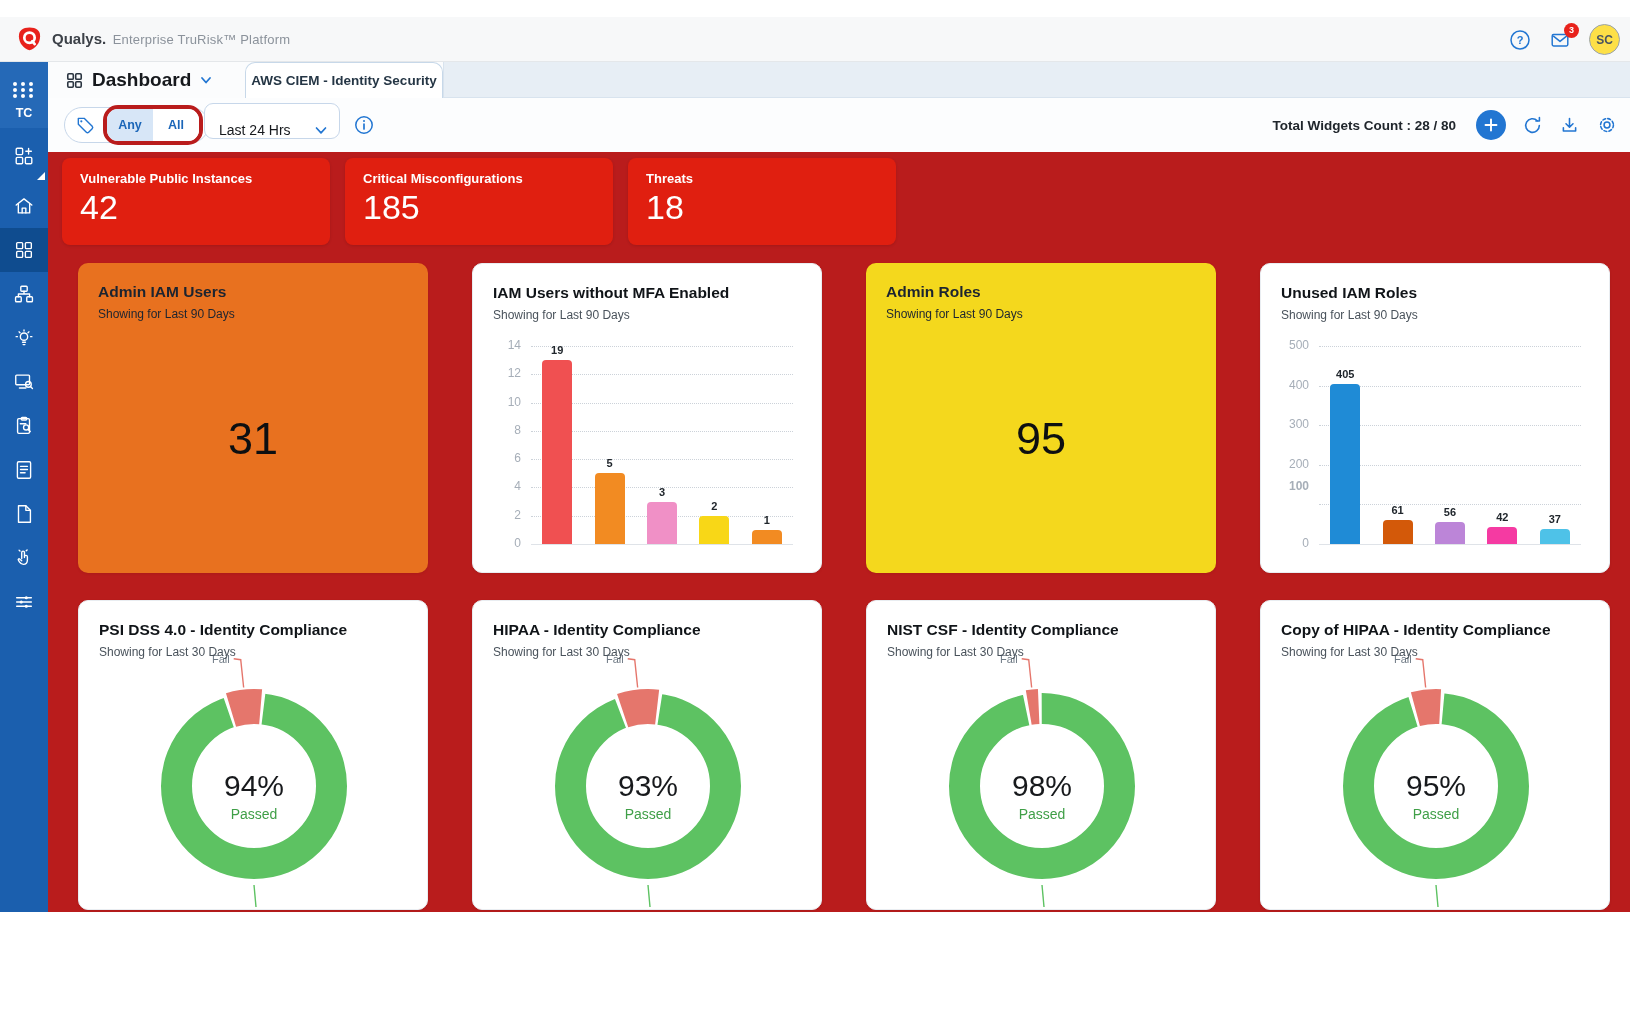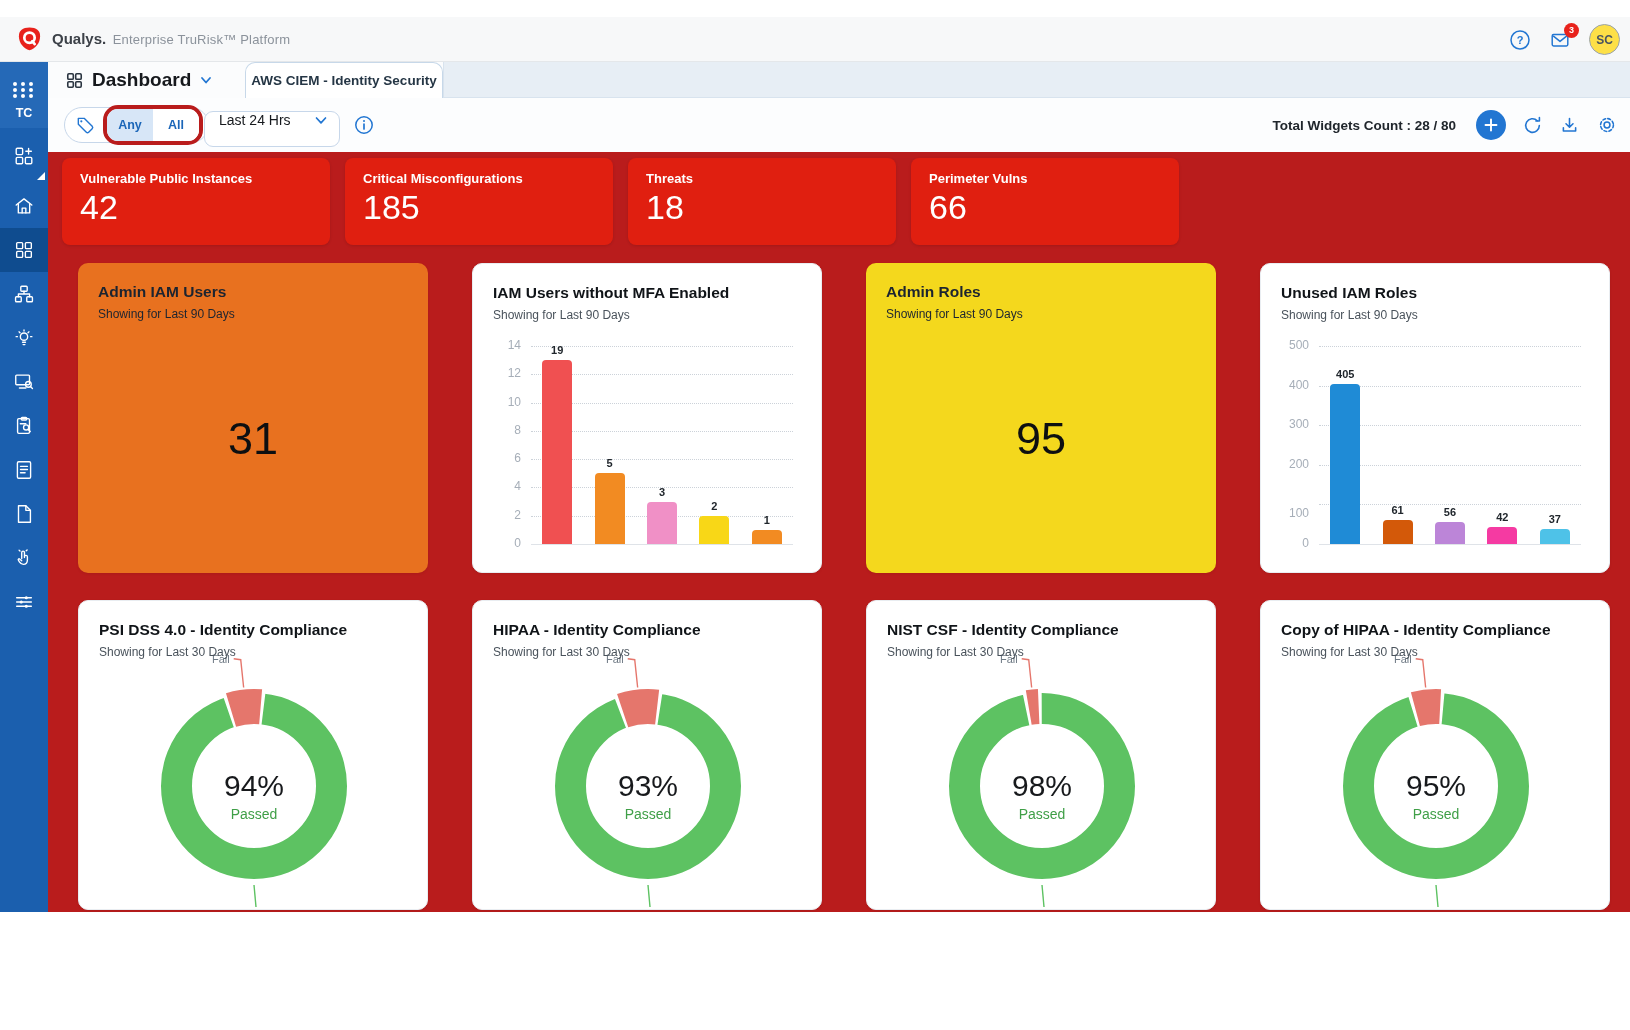--- a/index.html
+++ b/index.html
@@ -35,21 +35,21 @@
   .dash-group { position:absolute; left:17px; top:0; height:36px; display:flex; align-items:center; gap:8px; cursor:pointer; }
   .dash-title { font-size:19px; font-weight:bold; color:#16191d; }
   .tab { position:absolute; left:197px; top:0; width:198px; height:36px; background:#fff; border:1px solid #c7d8e9; border-bottom:none; border-radius:10px 10px 0 0; display:flex; align-items:center; justify-content:center; font-size:13.5px; font-weight:bold; color:#253645; cursor:pointer; z-index:2; }
 
   
   .filterrow { position:absolute; left:48px; top:98px; width:1582px; height:54px; background:#fcfdfe; }
   .tagpill { position:absolute; left:16px; top:9px; height:36px; border:1px solid #c7d7ea; border-radius:18px; background:#fff; display:flex; align-items:center; padding:0 5px 0 10px; gap:8px; }
   .seg { display:flex; border:4px solid #b91c1c; border-radius:15px; overflow:hidden; height:40px; }
   .seg-btn { font-size:12.5px; font-weight:bold; color:#1b66b8; display:flex; align-items:center; justify-content:center; width:46px; cursor:pointer; background:#fff; }
   .seg-btn.on { background:#d7e6f7; }
-  .timesel { position:absolute; left:156px; top:13px; width:136px; height:36px; border:1px solid #c7d7ea; border-radius:9px; background:#fff; display:flex; align-items:flex-start; padding:0 10px 0 14px; cursor:pointer; }
+  .timesel { position:absolute; left:156px; top:5px; width:136px; height:36px; border:1px solid #c7d7ea; border-radius:9px; background:#fff; display:flex; align-items:flex-end; padding:0 10px 0 14px; cursor:pointer; }
   .timesel span { font-size:14px; color:#16191d; flex:1; }
   .info-ic { position:absolute; left:306px; top:17px; cursor:pointer; }
   .fr-right { position:absolute; right:12px; top:0; height:54px; display:flex; align-items:center; gap:16px; }
   .wcount { font-size:13.5px; font-weight:bold; color:#20262c; margin-right:4px; }
   .addbtn { width:30px; height:30px; border-radius:50%; background:#2276d2; color:#fff; display:flex; align-items:center; justify-content:center; cursor:pointer; }
   .tool-ic { cursor:pointer; display:flex; align-items:center; }
 
   
   .content { position:absolute; left:48px; top:152px; width:1582px; height:760px; background:#b91c1c; }
   .kpi-row { position:absolute; left:14px; top:6px; display:flex; gap:15px; }
@@ -286,24 +286,20 @@
         <div class="kpi-label">Vulnerable Public Instances</div>
         <div class="kpi-value">42</div>
       </div>
       <div class="kpi">
         <div class="kpi-label">Critical Misconfigurations</div>
         <div class="kpi-value">185</div>
       </div>
       <div class="kpi">
         <div class="kpi-label">Threats</div>
         <div class="kpi-value">18</div>
-      </div>
-      <div class="kpi">
-        <div class="kpi-label">Perimeter Vulns</div>
-        <div class="kpi-value">66</div>
       </div>
     </div>
 
     <div class="widget-row">
       <div class="card solid" style="background: rgb(232, 113, 31);">
         <div class="w-title">Admin IAM Users</div>
         <div class="w-sub">Showing for Last 90 Days</div>
         <div class="bigval">31</div>
       </div>
       <div class="card">
@@ -343,21 +339,21 @@
         <div class="w-sub">Showing for Last 90 Days</div>
         <div class="bigval">95</div>
       </div>
       <div class="card">
         <div class="w-title">Unused IAM Roles</div>
         <div class="w-sub">Showing for Last 90 Days</div>
         <div class="chart-area">
             <div class="gridline zero" style="left: 40px; width: 262px; top: 216px;"></div>
             <div class="ytick" style="top: 208px; width: 30px;">0</div>
             <div class="gridline" style="left: 40px; width: 262px; top: 176.4px;"></div>
-            <div class="ytick" style="top: 178px; width: 30px;">100</div>
+            <div class="ytick" style="top: 151px; width: 30px; font-weight: bold;">100</div>
             <div class="gridline" style="left: 40px; width: 262px; top: 136.8px;"></div>
             <div class="ytick" style="top: 128.8px; width: 30px;">200</div>
             <div class="gridline" style="left: 40px; width: 262px; top: 97.2px;"></div>
             <div class="ytick" style="top: 89.2px; width: 30px;">300</div>
             <div class="gridline" style="left: 40px; width: 262px; top: 57.6px;"></div>
             <div class="ytick" style="top: 49.6px; width: 30px;">400</div>
             <div class="gridline" style="left: 40px; width: 262px; top: 18px;"></div>
             <div class="ytick" style="top: 10px; width: 30px;">500</div>
             <div class="bar" style="left: 51.2px; width: 30px; top: 55.62px; height: 160.38px; background: rgb(31, 139, 214);"></div>
             <div class="bval" style="left: 40px; width: 52.4px; top: 39.62px;">405</div>

